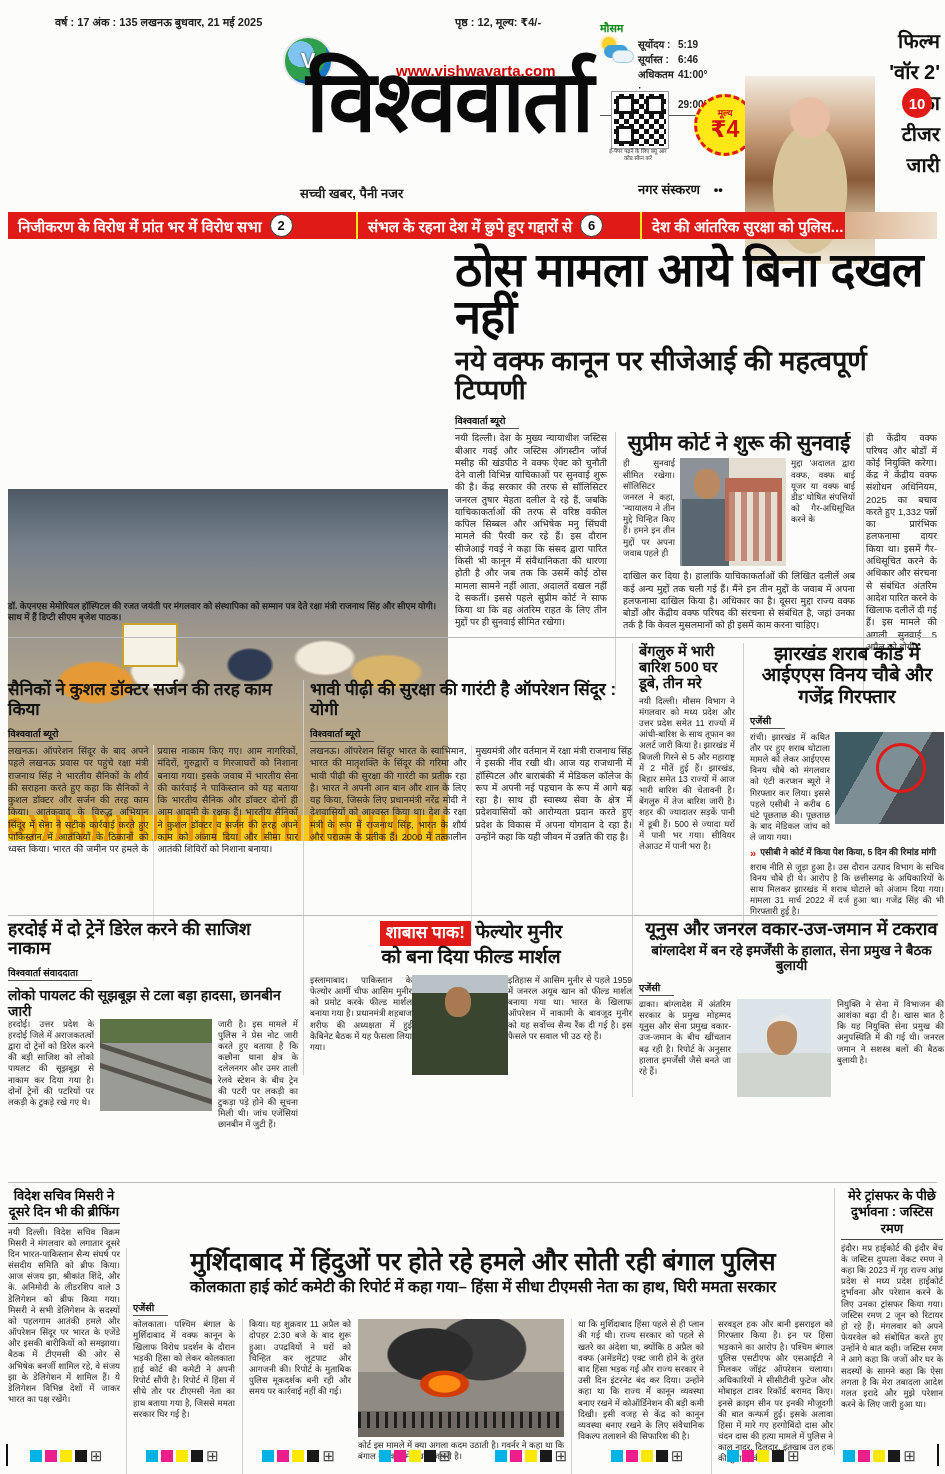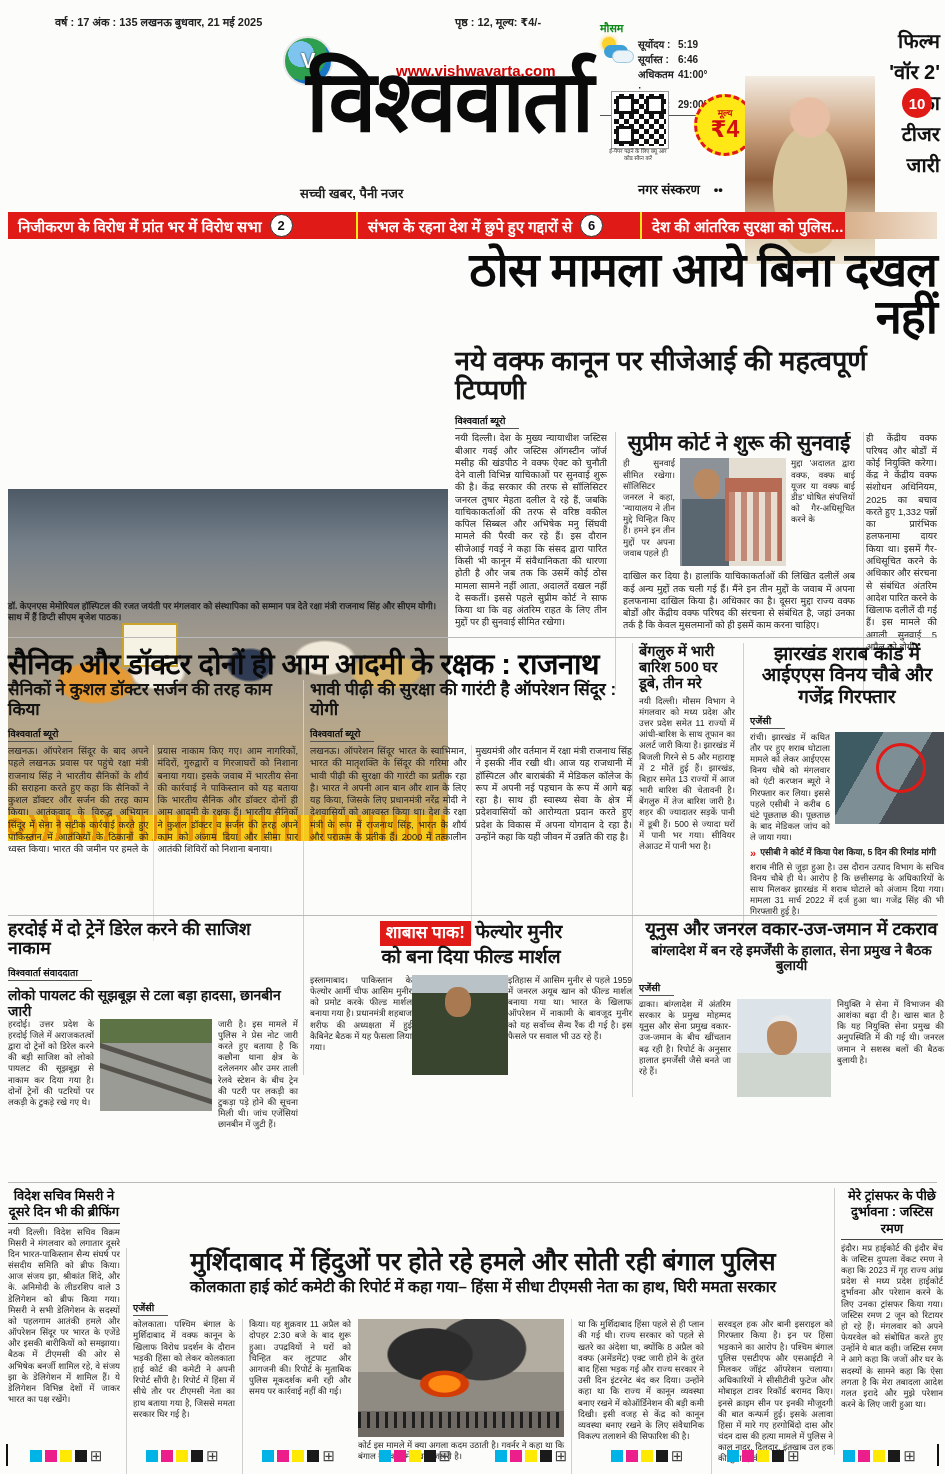--- a/index.html
+++ b/index.html
@@ -50,21 +50,21 @@
       radial-gradient(ellipse at 50% 60%, #d8c49a 0 40%, transparent 41%),
       linear-gradient(180deg,#f3ece2 0%,#caa07c 30%,#8a5a38 55%,#d9c8a8 80%,#efe6d4 100%);}
   
   .teaser-bar{background:#e01a16;display:flex;align-items:center;}
   .teaser{display:flex;align-items:center;gap:8px;color:#fff;font-weight:bold;font-size:15px;
           padding:0 10px;white-space:nowrap;overflow:hidden;}
   .teaser .num{width:21px;height:21px;border-radius:50%;background:#fff;color:#111;font-size:13px;
           display:flex;align-items:center;justify-content:center;flex:0 0 auto;border:1px solid #333;}
   .tsep{width:2px;height:100%;background:#ffe816;flex:0 0 auto;}
   
-  .lead-hl{font-size:47px;font-weight:bold;letter-spacing:-1px;line-height:1.0;color:#0a0a0a;text-align:right;}
+  .lead-hl{font-size:47px;font-weight:bold;letter-spacing:-1px;line-height:1.0;color:#0a0a0a;}
   .lead-sub{font-size:27px;font-weight:bold;line-height:1.08;color:#151515;margin-top:7px;}
   .box-head{font-size:21px;font-weight:bold;text-align:center;line-height:1.05;}
   .h2{font-size:29px;font-weight:bold;letter-spacing:-0.5px;color:#0a0a0a;}
   .h3{font-size:17px;font-weight:bold;line-height:1.15;color:#141414;}
   .h4{font-size:13px;font-weight:bold;line-height:1.25;color:#0d0d0d;}
   .kicker{background:#e01a16;color:#fff;padding:1px 6px 2px;display:inline-block;}
   .mini{font-size:8.6px;line-height:1.3;color:#242424;}
   
   .ph-lead{background:
      radial-gradient(ellipse at 20% 55%,#e59a35 0 7%,transparent 8%),
@@ -213,21 +213,20 @@
           <div class="mini just" style="flex:1;">मुद्दा 'अदालत द्वारा वक्फ, वक्फ बाई यूजर या वक्फ बाई डीड' घोषित संपत्तियों को गैर-अधिसूचित करने के</div>
         </div>
         <div class="body-txt just" style="margin-top:4px;height:96px;">दाखिल कर दिया है। हालांकि याचिकाकर्ताओं की लिखित दलीलें अब कई अन्य मुद्दों तक चली गई हैं। मैंने इन तीन मुद्दों के जवाब में अपना हलफनामा दाखिल किया है। अधिकार का है। दूसरा मुद्दा राज्य वक्फ बोर्डों और केंद्रीय वक्फ परिषद की संरचना से संबंधित है, जहां उनका तर्क है कि केवल मुसलमानों को ही इसमें काम करना चाहिए।</div>
       </div>
       <div class="body-txt just vr" style="flex:1;padding-left:2px;">ही केंद्रीय वक्फ परिषद और बोर्डों में कोई नियुक्ति करेगा। केंद्र ने केंद्रीय वक्फ संशोधन अधिनियम, 2025 का बचाव करते हुए 1,332 पन्नों का प्रारंभिक हलफनामा दायर किया था। इसमें गैर-अधिसूचित करने के अधिकार और संरचना से संबंधित अंतरिम आदेश पारित करने के खिलाफ दलीलें दी गई हैं। इस मामले की अगली सुनवाई 5 अप्रैल को होगी।</div>
     </div>
   </div>
 
   <div class="hrule" style="left:8px;top:637px;width:929px;"></div>
 
-  <div class="abs h2" style="left:8px;top:643px;width:618px;">सैनिक और डॉक्टर दोनों ही आम आदमी के रक्षक : राजनाथ</div>
 
   <div class="abs" style="left:8px;top:680px;width:290px;">
     <div class="h3">सैनिकों ने कुशल डॉक्टर सर्जन की तरह काम किया</div>
     <div style="margin-top:4px;"><span class="byline">विश्ववार्ता ब्यूरो</span></div>
     <div class="body-txt just cols2" style="height:196px;">लखनऊ। ऑपरेशन सिंदूर के बाद अपने पहले लखनऊ प्रवास पर पहुंचे रक्षा मंत्री राजनाथ सिंह ने भारतीय सैनिकों के शौर्य की सराहना करते हुए कहा कि सैनिकों ने कुशल डॉक्टर और सर्जन की तरह काम किया। आतंकवाद के विरुद्ध अभियान सिंदूर में सेना ने सटीक कार्रवाई करते हुए पाकिस्तान में आतंकियों के ठिकानों को ध्वस्त किया। भारत की जमीन पर हमले के प्रयास नाकाम किए गए। आम नागरिकों, मंदिरों, गुरुद्वारों व गिरजाघरों को निशाना बनाया गया। इसके जवाब में भारतीय सेना की कार्रवाई ने पाकिस्तान को यह बताया कि भारतीय सैनिक और डॉक्टर दोनों ही आम आदमी के रक्षक हैं। भारतीय सैनिकों ने कुशल डॉक्टर व सर्जन की तरह अपने काम को अंजाम दिया और सीमा पार आतंकी शिविरों को निशाना बनाया।</div>
   </div>
 
   <div class="abs vr" style="left:303px;top:680px;width:322px;padding-left:6px;">
     <div class="h3">भावी पीढ़ी की सुरक्षा की गारंटी है ऑपरेशन सिंदूर : योगी</div>
     <div style="margin-top:4px;"><span class="byline">विश्ववार्ता ब्यूरो</span></div>

